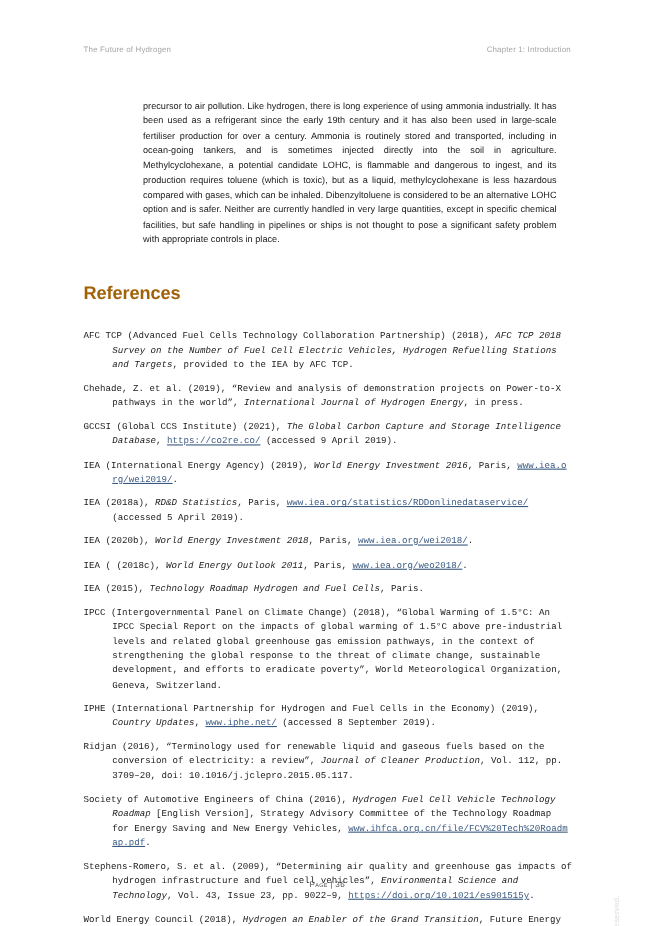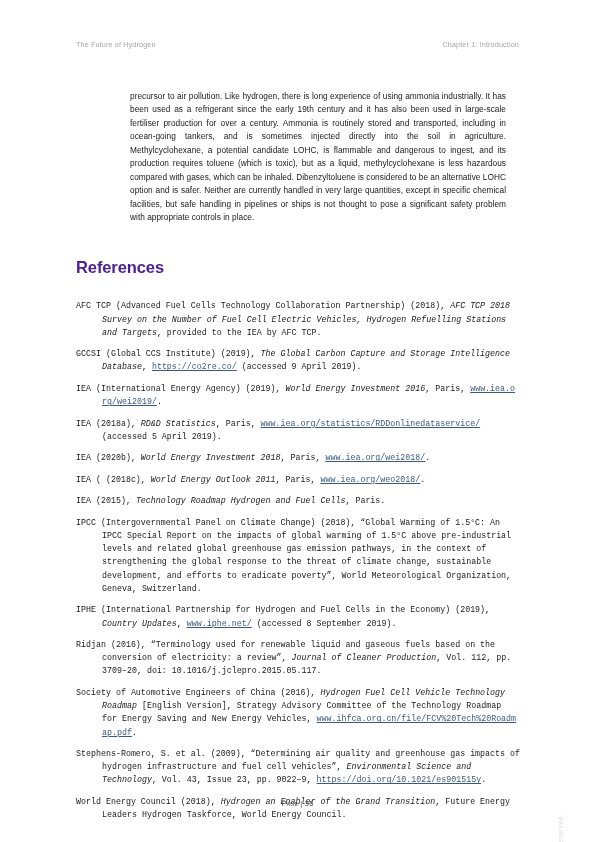--- a/index.html
+++ b/index.html
@@ -55,21 +55,21 @@
   }
 
   
   .refs-heading {
     position: absolute;
     top: 258px;
     left: 76px;
     margin: 0;
     font-size: 16.5px;
     font-weight: bold;
-    color: #4c1d95;
+    color: #a16207;
     letter-spacing: -0.1px;
   }
 
   
   .refs-list {
     position: absolute;
     top: 291px;
     left: 76px;
     width: 444px;
   }
@@ -135,21 +135,22 @@
   </div>
 
   <div class="body-col">
     <p class="body-para">precursor to air pollution. Like hydrogen, there is long experience of using ammonia industrially. It has been used as a refrigerant since the early 19th century and it has also been used in large-scale fertiliser production for over a century. Ammonia is routinely stored and transported, including in ocean-going tankers, and is sometimes injected directly into the soil in agriculture. Methylcyclohexane, a potential candidate LOHC, is flammable and dangerous to ingest, and its production requires toluene (which is toxic), but as a liquid, methylcyclohexane is less hazardous compared with gases, which can be inhaled. Dibenzyltoluene is considered to be an alternative LOHC option and is safer. Neither are currently handled in very large quantities, except in specific chemical facilities, but safe handling in pipelines or ships is not thought to pose a significant safety problem with appropriate controls in place.</p>
   </div>
 
   <h1 class="refs-heading">References</h1>
 
   <div class="refs-list">
       <p class="ref-entry"><span>AFC TCP (Advanced Fuel Cells Technology Collaboration Partnership) (2018), </span><span class="ital">AFC TCP 2018 Survey on the Number of Fuel Cell Electric Vehicles, Hydrogen Refuelling Stations and Targets</span><span>, provided to the IEA by AFC TCP.</span></p>
-      <p class="ref-entry"><span>GCCSI (Global CCS Institute) (2019), </span><span class="ital">The Global Carbon Capture and Storage Intelligence Database</span><span>, </span><span class="ref-link">https://co2re.co/</span><span> (accessed 9 April 2019).</span></p>
+      <p class="ref-entry"><span>Chehade, Z. et al. (2019), “Review and analysis of demonstration projects on Power-to-X pathways in the world”, </span><span class="ital">International Journal of Hydrogen Energy</span><span>, in press.</span></p>
+      <p class="ref-entry"><span>GCCSI (Global CCS Institute) (2021), </span><span class="ital">The Global Carbon Capture and Storage Intelligence Database</span><span>, </span><span class="ref-link">https://co2re.co/</span><span> (accessed 9 April 2019).</span></p>
       <p class="ref-entry"><span>IEA (International Energy Agency) (2019), </span><span class="ital">World Energy Investment 2016</span><span>, Paris, </span><span class="ref-link">www.iea.org/wei2019/</span><span>.</span></p>
       <p class="ref-entry"><span>IEA (2018a), </span><span class="ital">RD&amp;D Statistics</span><span>, Paris, </span><span class="ref-link">www.iea.org/statistics/RDDonlinedataservice/</span><span> (accessed 5 April 2019).</span></p>
       <p class="ref-entry"><span>IEA (2020b), </span><span class="ital">World Energy Investment 2018</span><span>, Paris, </span><span class="ref-link">www.iea.org/wei2018/</span><span>.</span></p>
       <p class="ref-entry"><span>IEA ( (2018c), </span><span class="ital">World Energy Outlook 2011</span><span>, Paris, </span><span class="ref-link">www.iea.org/weo2018/</span><span>.</span></p>
       <p class="ref-entry"><span>IEA (2015), </span><span class="ital">Technology Roadmap Hydrogen and Fuel Cells</span><span>, Paris.</span></p>
       <p class="ref-entry"><span>IPCC (Intergovernmental Panel on Climate Change) (2018), “Global Warming of 1.5°C: An IPCC Special Report on the impacts of global warming of 1.5°C above pre-industrial levels and related global greenhouse gas emission pathways, in the context of strengthening the global response to the threat of climate change, sustainable development, and efforts to eradicate poverty”, World Meteorological Organization, Geneva, Switzerland.</span></p>
       <p class="ref-entry"><span>IPHE (International Partnership for Hydrogen and Fuel Cells in the Economy) (2019), </span><span class="ital">Country Updates</span><span>, </span><span class="ref-link">www.iphe.net/</span><span> (accessed 8 September 2019).</span></p>
       <p class="ref-entry"><span>Ridjan (2016), “Terminology used for renewable liquid and gaseous fuels based on the conversion of electricity: a review”, </span><span class="ital">Journal of Cleaner Production</span><span>, Vol. 112, pp. 3709–20, doi: 10.1016/j.jclepro.2015.05.117.</span></p>
       <p class="ref-entry"><span>Society of Automotive Engineers of China (2016), </span><span class="ital">Hydrogen Fuel Cell Vehicle Technology Roadmap</span><span> [English Version], Strategy Advisory Committee of the Technology Roadmap for Energy Saving and New Energy Vehicles, </span><span class="ref-link">www.ihfca.org.cn/file/FCV%20Tech%20Roadmap.pdf</span><span>.</span></p>
       <p class="ref-entry"><span>Stephens-Romero, S. et al. (2009), “Determining air quality and greenhouse gas impacts of hydrogen infrastructure and fuel cell vehicles”, </span><span class="ital">Environmental Science and Technology</span><span>, Vol. 43, Issue 23, pp. 9022–9, </span><span class="ref-link">https://doi.org/10.1021/es901515y</span><span>.</span></p>

